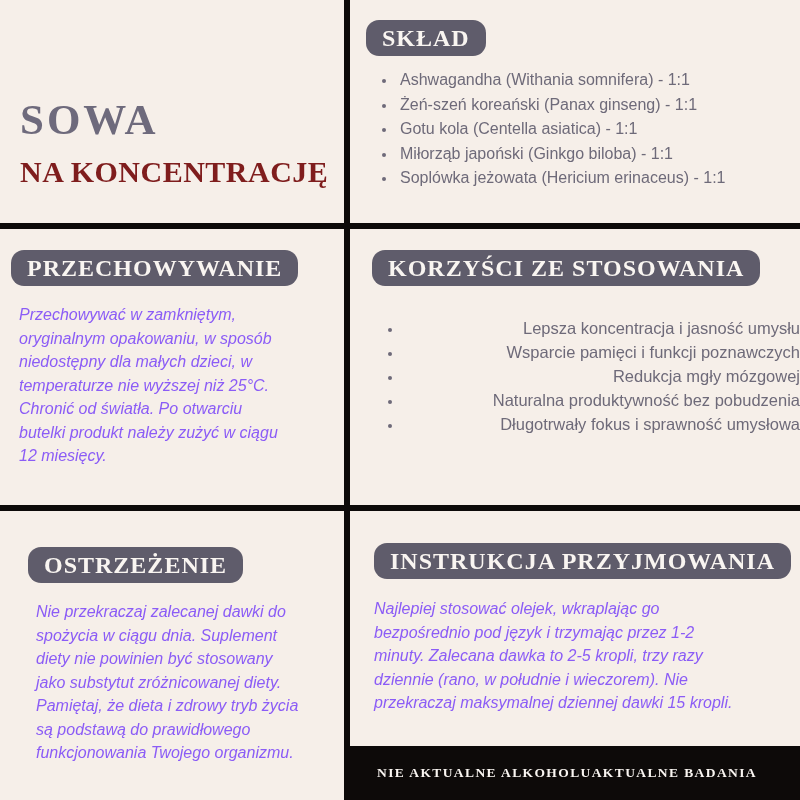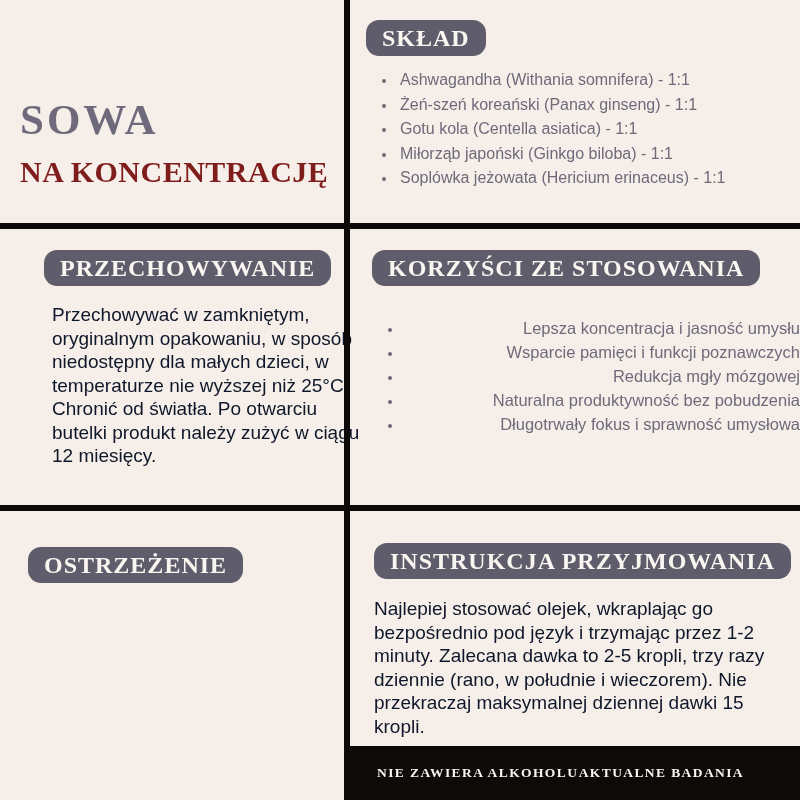--- a/index.html
+++ b/index.html
@@ -11,43 +11,44 @@
   }
   
   .divider{position:absolute;background:#0d0a09;z-index:5;}
   .divider.v{left:344px;top:0;width:6px;height:800px;}
   .divider.h-top{left:0;top:223px;width:800px;height:6px;}
   .divider.h-bottom{left:0;top:505px;width:800px;height:6px;}
   
   .cell{position:absolute;box-sizing:border-box;}
   .cell-title{left:0;top:0;width:344px;height:250px;padding:50px 0 0 20px;margin-top:48px;}
   .cell-sklad{left:350px;top:0;width:450px;height:223px;padding:20px 0 0 16px;}
-  .cell-przech{left:12px;top:229px;width:376px;height:276px;padding:21px 0 0 32px;}
+  .cell-przech{left:0;top:229px;width:376px;height:276px;padding:21px 0 0 11px;}
   .cell-korzysci{left:350px;top:229px;width:450px;height:276px;padding:21px 0 16px 22px;}
   .cell-ostrz{left:0;top:511px;width:358px;height:289px;padding:36px 0 0 28px;}
   .cell-instr{left:350px;top:511px;width:450px;height:235px;padding:32px 16px 0 24px;}
   
   .product-name{
     margin:0;font-family:"Liberation Serif",serif;font-weight:700;
     font-size:43px;line-height:1;letter-spacing:3px;color:#6e6a7c;
   }
   .product-subtitle{
     margin:16px 0 0;font-family:"Liberation Serif",serif;font-weight:700;
     font-size:30px;line-height:1;letter-spacing:0.5px;color:#7f1d1d;
   }
   .badge{
     display:inline-block;background:#5f5c6b;color:#f9f5f1;
     font-family:"Liberation Serif",serif;font-weight:700;
     font-size:24px;line-height:22px;letter-spacing:1px;
     padding:7px 16px;border-radius:13px;white-space:nowrap;
   }
   .body-text{
     margin:17px 0 0 8px;max-width:316px;
-    font-size:19px;line-height:23.5px;color:#0f172a;
+    font-size:16px;line-height:23.5px;color:#8b5cf6;
     white-space:pre-line;
+    font-style:italic;
   }
   .cell-instr .body-text{margin:18px 0 0 0;max-width:420px;}
   ul.bullets{margin:12px 0 0;padding:0 0 0 31px;list-style:disc;}
   ul.bullets li{
     font-size:16px;line-height:24.5px;color:#6e6a79;
     padding-left:3px;
   }
   ul.bullets li::marker{color:#6e6a79;font-size:13px;}
   .cell-korzysci ul.bullets{margin-top:30px;text-align:right;}
   .cell-korzysci ul.bullets li{font-size:16.5px;line-height:24px;}
@@ -101,33 +102,40 @@
         <li>Lepsza koncentracja i jasność umysłu</li>
         <li>Wsparcie pamięci i funkcji poznawczych</li>
         <li>Redukcja mgły mózgowej</li>
         <li>Naturalna produktywność bez pobudzenia</li>
         <li>Długotrwały fokus i sprawność umysłowa</li>
       </ul>
   </section>
 
   <section class="cell cell-ostrz">
     <span class="badge">OSTRZEŻENIE</span>
+    <p class="body-text">Nie przekraczaj zalecanej dawki do
+spożycia w ciągu dnia. Suplement
+diety nie powinien być stosowany
+jako substytut zróżnicowanej diety.
+Pamiętaj, że dieta i zdrowy tryb życia
+są podstawą do prawidłowego
+funkcjonowania Twojego organizmu.</p>
   </section>
 
   <section class="cell cell-instr">
     <span class="badge">INSTRUKCJA PRZYJMOWANIA</span>
     <p class="body-text">Najlepiej stosować olejek, wkraplając go
 bezpośrednio pod język i trzymając przez 1-2
 minuty. Zalecana dawka to 2-5 kropli, trzy razy
 dziennie (rano, w południe i wieczorem). Nie
 przekraczaj maksymalnej dziennej dawki 15 kropli.</p>
   </section>
 
   <div class="divider v"></div>
   <div class="divider h-top"></div>
   <div class="divider h-bottom"></div>
 
   <footer class="footer-bar">
-    <span>NIE ZAWIERA ALKOHOLU</span>
+    <span>NIE AKTUALNE ALKOHOLU</span>
     <span>AKTUALNE BADANIA</span>
   </footer>
 
 </div>
 
 </body></html>

